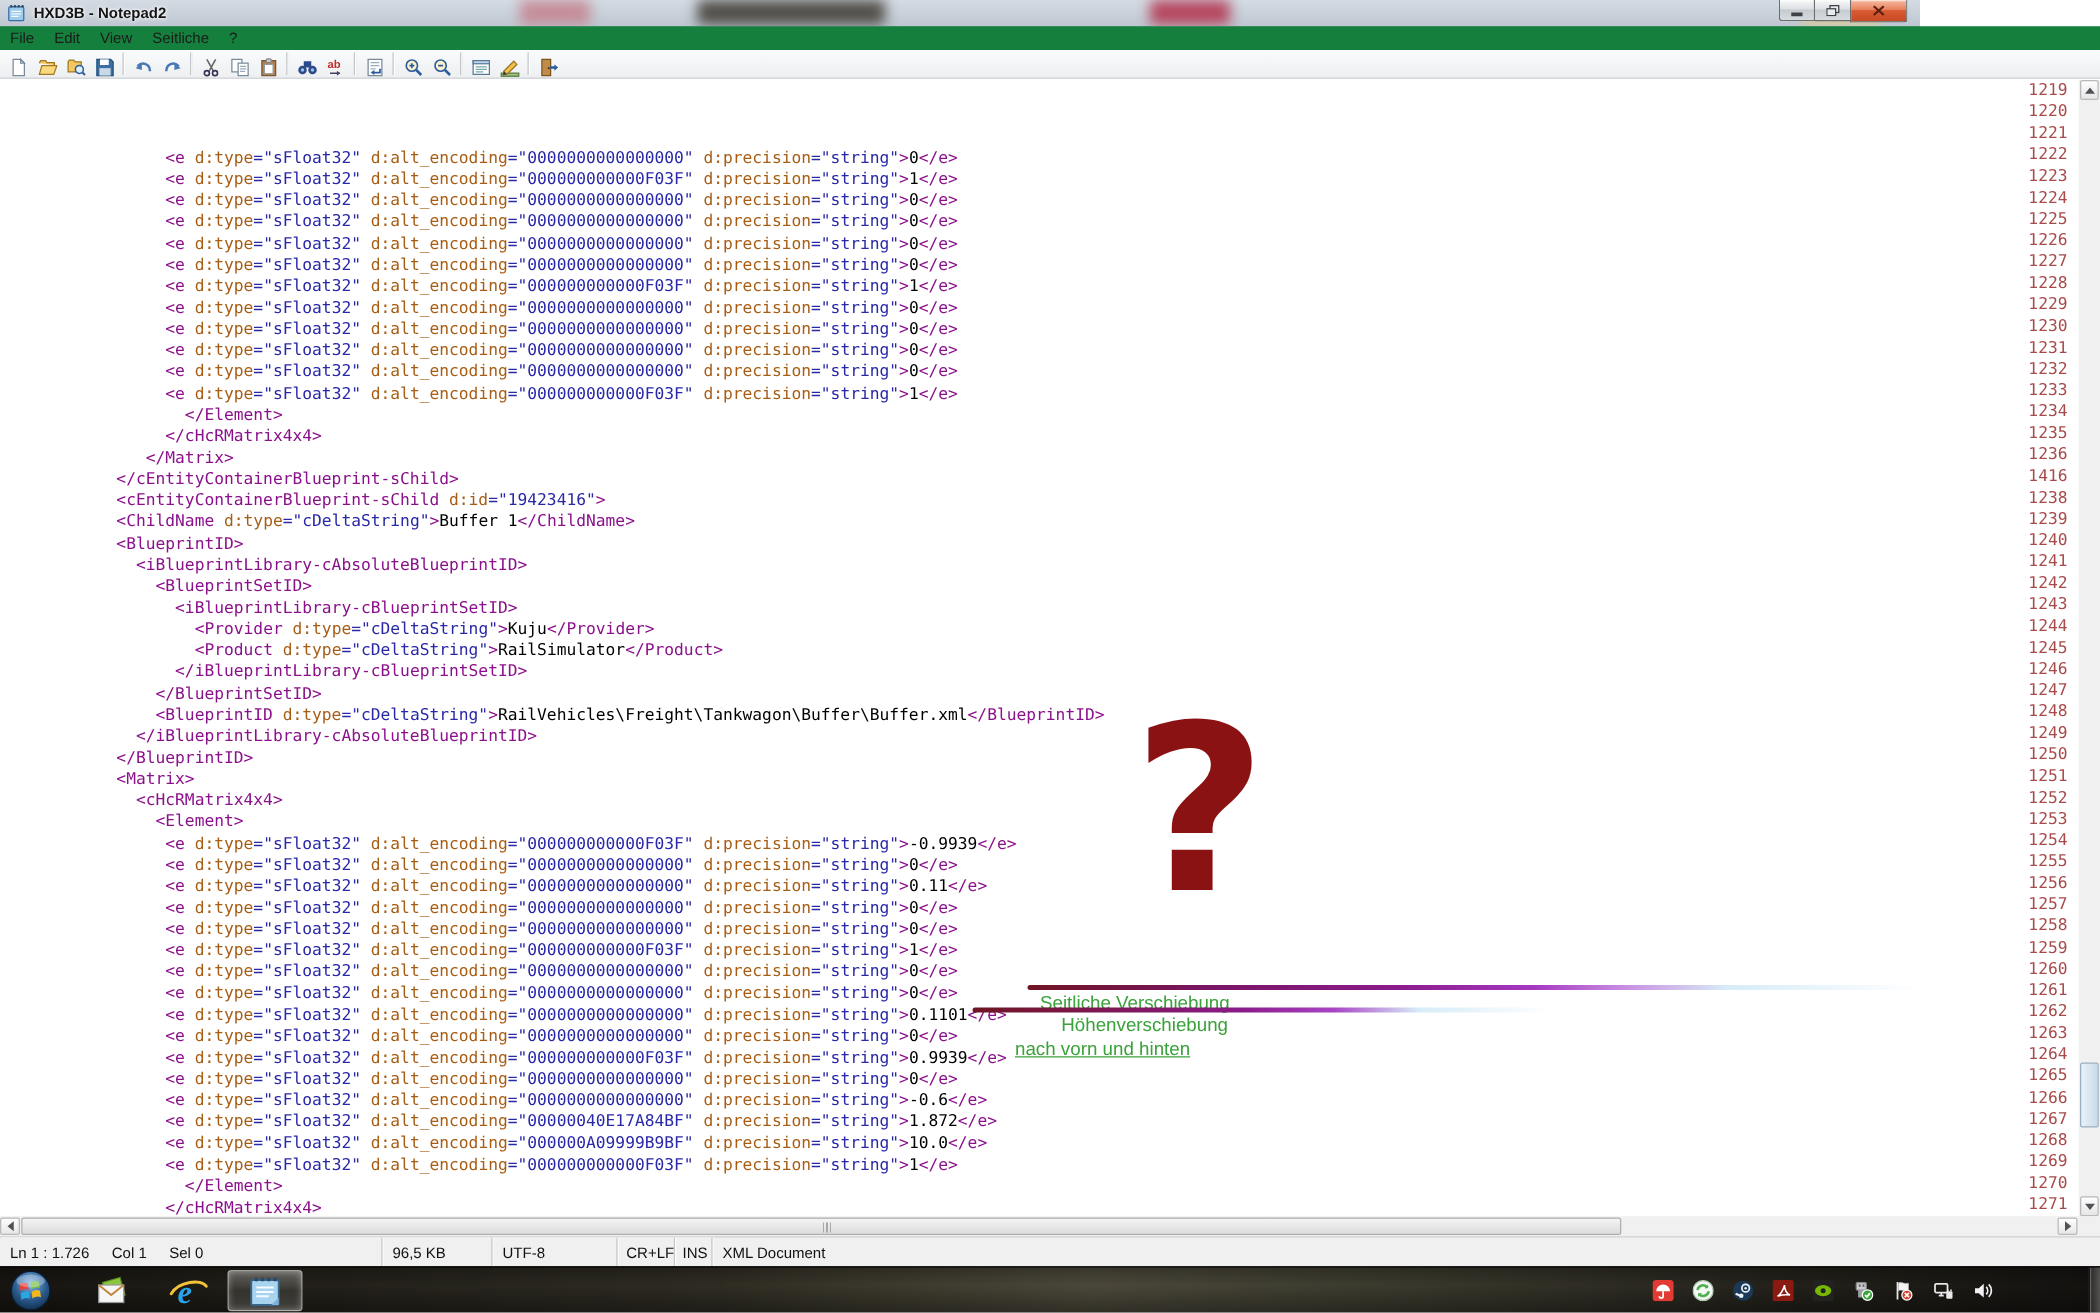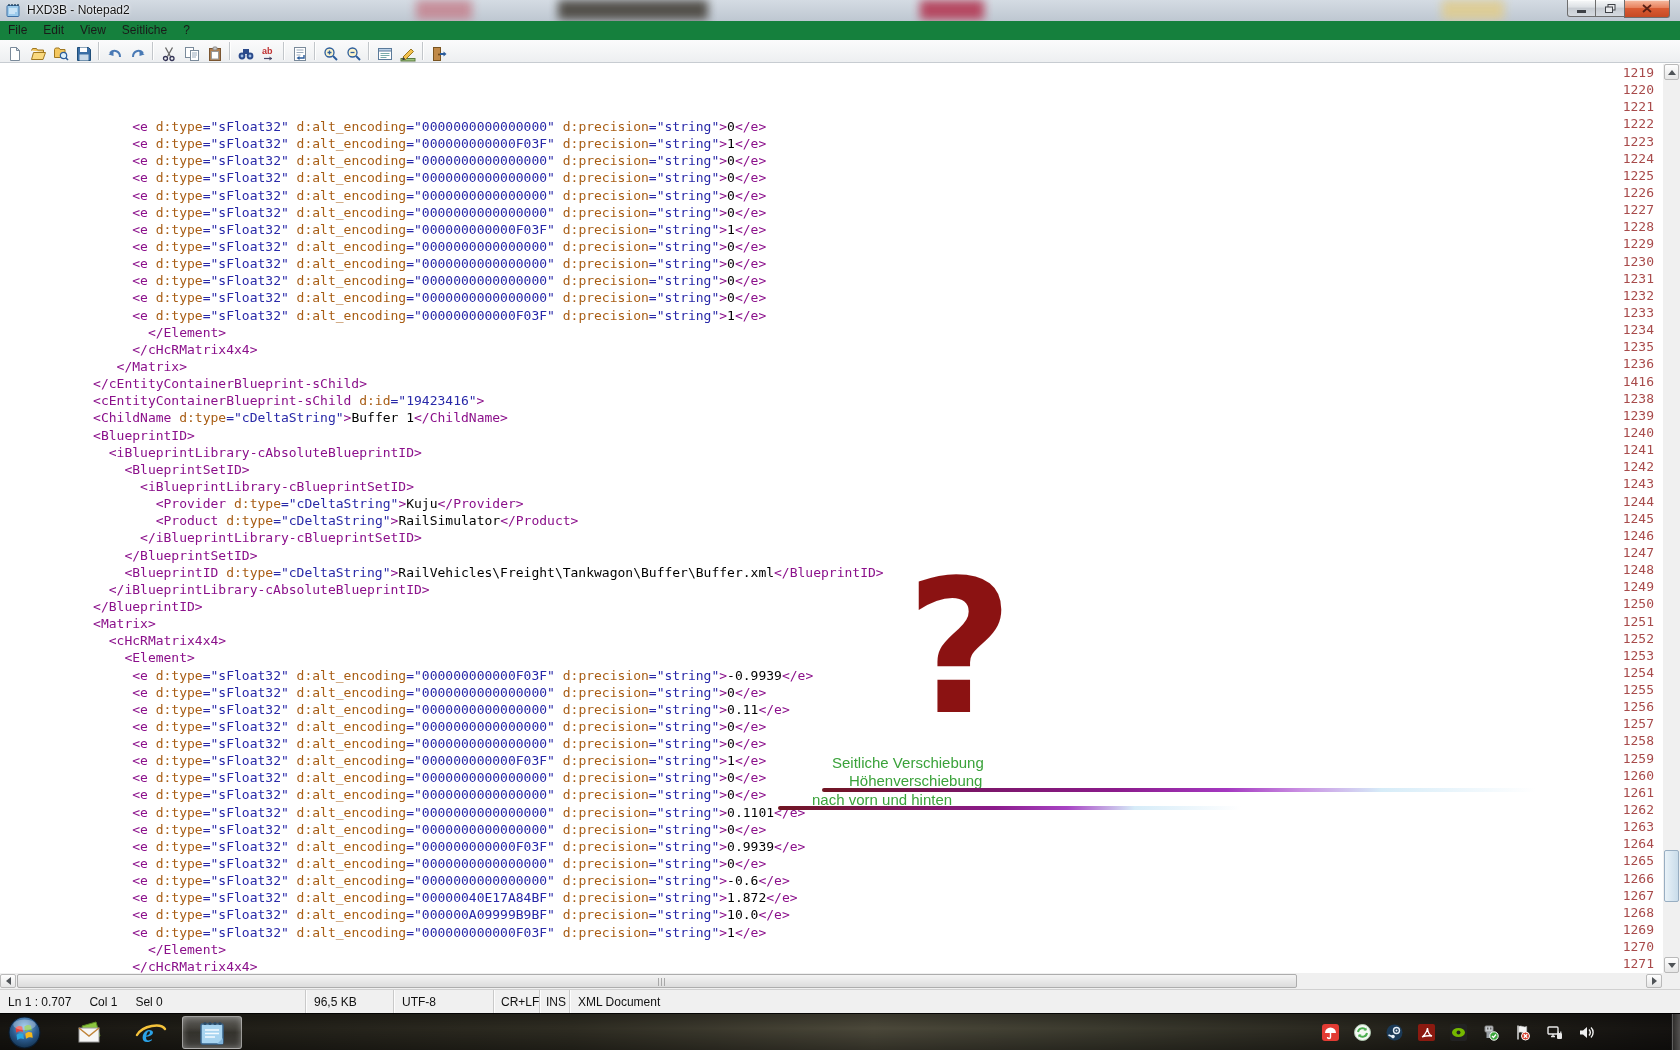--- a/index.html
+++ b/index.html
@@ -1,21 +1,21 @@
 <!DOCTYPE html>
 <html style="--syn-tag: #8B108B; --syn-attr: #A85D14; --syn-val: #2828A8; --syn-text: #000000; --line-number: #A84A4A; --annotation-green: #3AA23A; --annotation-red: #8B1212; --swoosh-start: #701522; --swoosh-mid: #8B1B8B; --swoosh-end: #D6ECF8;"><head>
 <meta charset="utf-8">
 <style>
   html,body{margin:0;padding:0;background:#555;}
   .screen{position:relative;width:1680px;height:1050px;overflow:hidden;background:#fff;
           font-family:"Liberation Sans",sans-serif;}
 
   
-  .titlebar{position:absolute;left:0;top:0;width:1680px;height:21px;
-    background:linear-gradient(#D4DBE3,#BEC7D1);border-bottom:1px solid #97A0A9;overflow:hidden;}
+  .titlebar{position:absolute;left:0;top:0;width:1536px;height:21px;
+    background:linear-gradient(#D4DBE3,#BEC7D1);border-bottom:1px solid #97A0A9;overflow:hidden;font-weight:bold;}
   .blob{position:absolute;top:0;height:20px;filter:blur(5px);}
   .blob1{left:416px;width:56px;background:#C4717E;opacity:.7;}
   .blob2{left:558px;width:150px;background:#46423B;opacity:.9;}
   .blob3{left:920px;width:64px;background:#B2304C;opacity:.85;}
   .blob4{left:1442px;width:62px;background:#E2CC86;opacity:.8;}
   .title-icon{position:absolute;left:5px;top:2px;}
   .title-text{position:absolute;left:27px;top:0;line-height:21px;font-size:12px;color:#141414;
     text-shadow:0 0 4px #fff,0 0 2px #fff;}
   .win-buttons{position:absolute;right:10px;top:0;display:flex;}
   .wb{height:17px;border:1px solid #6E6E6E;border-top:none;box-sizing:border-box;
@@ -49,21 +49,21 @@
   .code-text{padding-left:7px;}
   .c-tag{color:var(--syn-tag);}
   .c-attr{color:var(--syn-attr);}
   .c-val{color:var(--syn-val);}
   .c-txt{color:var(--syn-text);}
 
   
   .annotations{position:absolute;left:0;top:0;width:1680px;height:1050px;pointer-events:none;}
   .question-mark{position:absolute;left:906px;top:556px;font-family:"DejaVu Sans",sans-serif;
     font-weight:bold;font-size:185px;line-height:185px;color:var(--annotation-red);}
-  .ann-label{position:absolute;font-size:15px;color:var(--annotation-green);white-space:nowrap;}
+  .ann-label{position:absolute;font-size:15px;color:var(--annotation-green);white-space:nowrap;margin-top:40px;}
   .ann-label-1{left:832px;top:754px;}
   .ann-label-2{left:849px;top:772px;}
   .ann-label-3{left:812px;top:791px;text-decoration:underline;}
   .swoosh{position:absolute;height:4px;border-radius:2px;}
   .swoosh1{left:822px;top:788px;width:736px;
     background:linear-gradient(90deg,var(--swoosh-start) 0%,#7A1566 20%,var(--swoosh-mid) 40%,
       #A438C0 55%,#C98FE2 65%,var(--swoosh-end) 76%,rgba(235,246,252,0) 97%);}
   .swoosh2{left:778px;top:806px;width:482px;
     background:linear-gradient(90deg,var(--swoosh-start) 0%,var(--swoosh-mid) 45%,#A844C4 60%,
       var(--swoosh-end) 74%,rgba(235,246,252,0) 96%);}
@@ -382,21 +382,21 @@
     <div class="question-mark">?</div>
     <span class="ann-label ann-label-1">Seitliche Verschiebung</span>
     <span class="ann-label ann-label-2">Höhenverschiebung</span>
     <span class="ann-label ann-label-3">nach vorn und hinten</span>
     <div class="swoosh swoosh1"></div>
     <div class="swoosh swoosh2"></div>
   </div>
 
   <div class="statusbar">
     <div class="sb-seg sb-seg-1">
-      <span class="sb-sub">Ln 1 : 0.707</span>
+      <span class="sb-sub">Ln 1 : 1.726</span>
       <span class="sb-sub">Col 1</span>
       <span class="sb-sub">Sel 0</span>
     </div>
     <div class="sb-seg sb-seg-2">
         <span>96,5 KB</span>
       </div>
     <div class="sb-seg sb-seg-3">
         <span>UTF-8</span>
       </div>
     <div class="sb-seg sb-seg-4">

